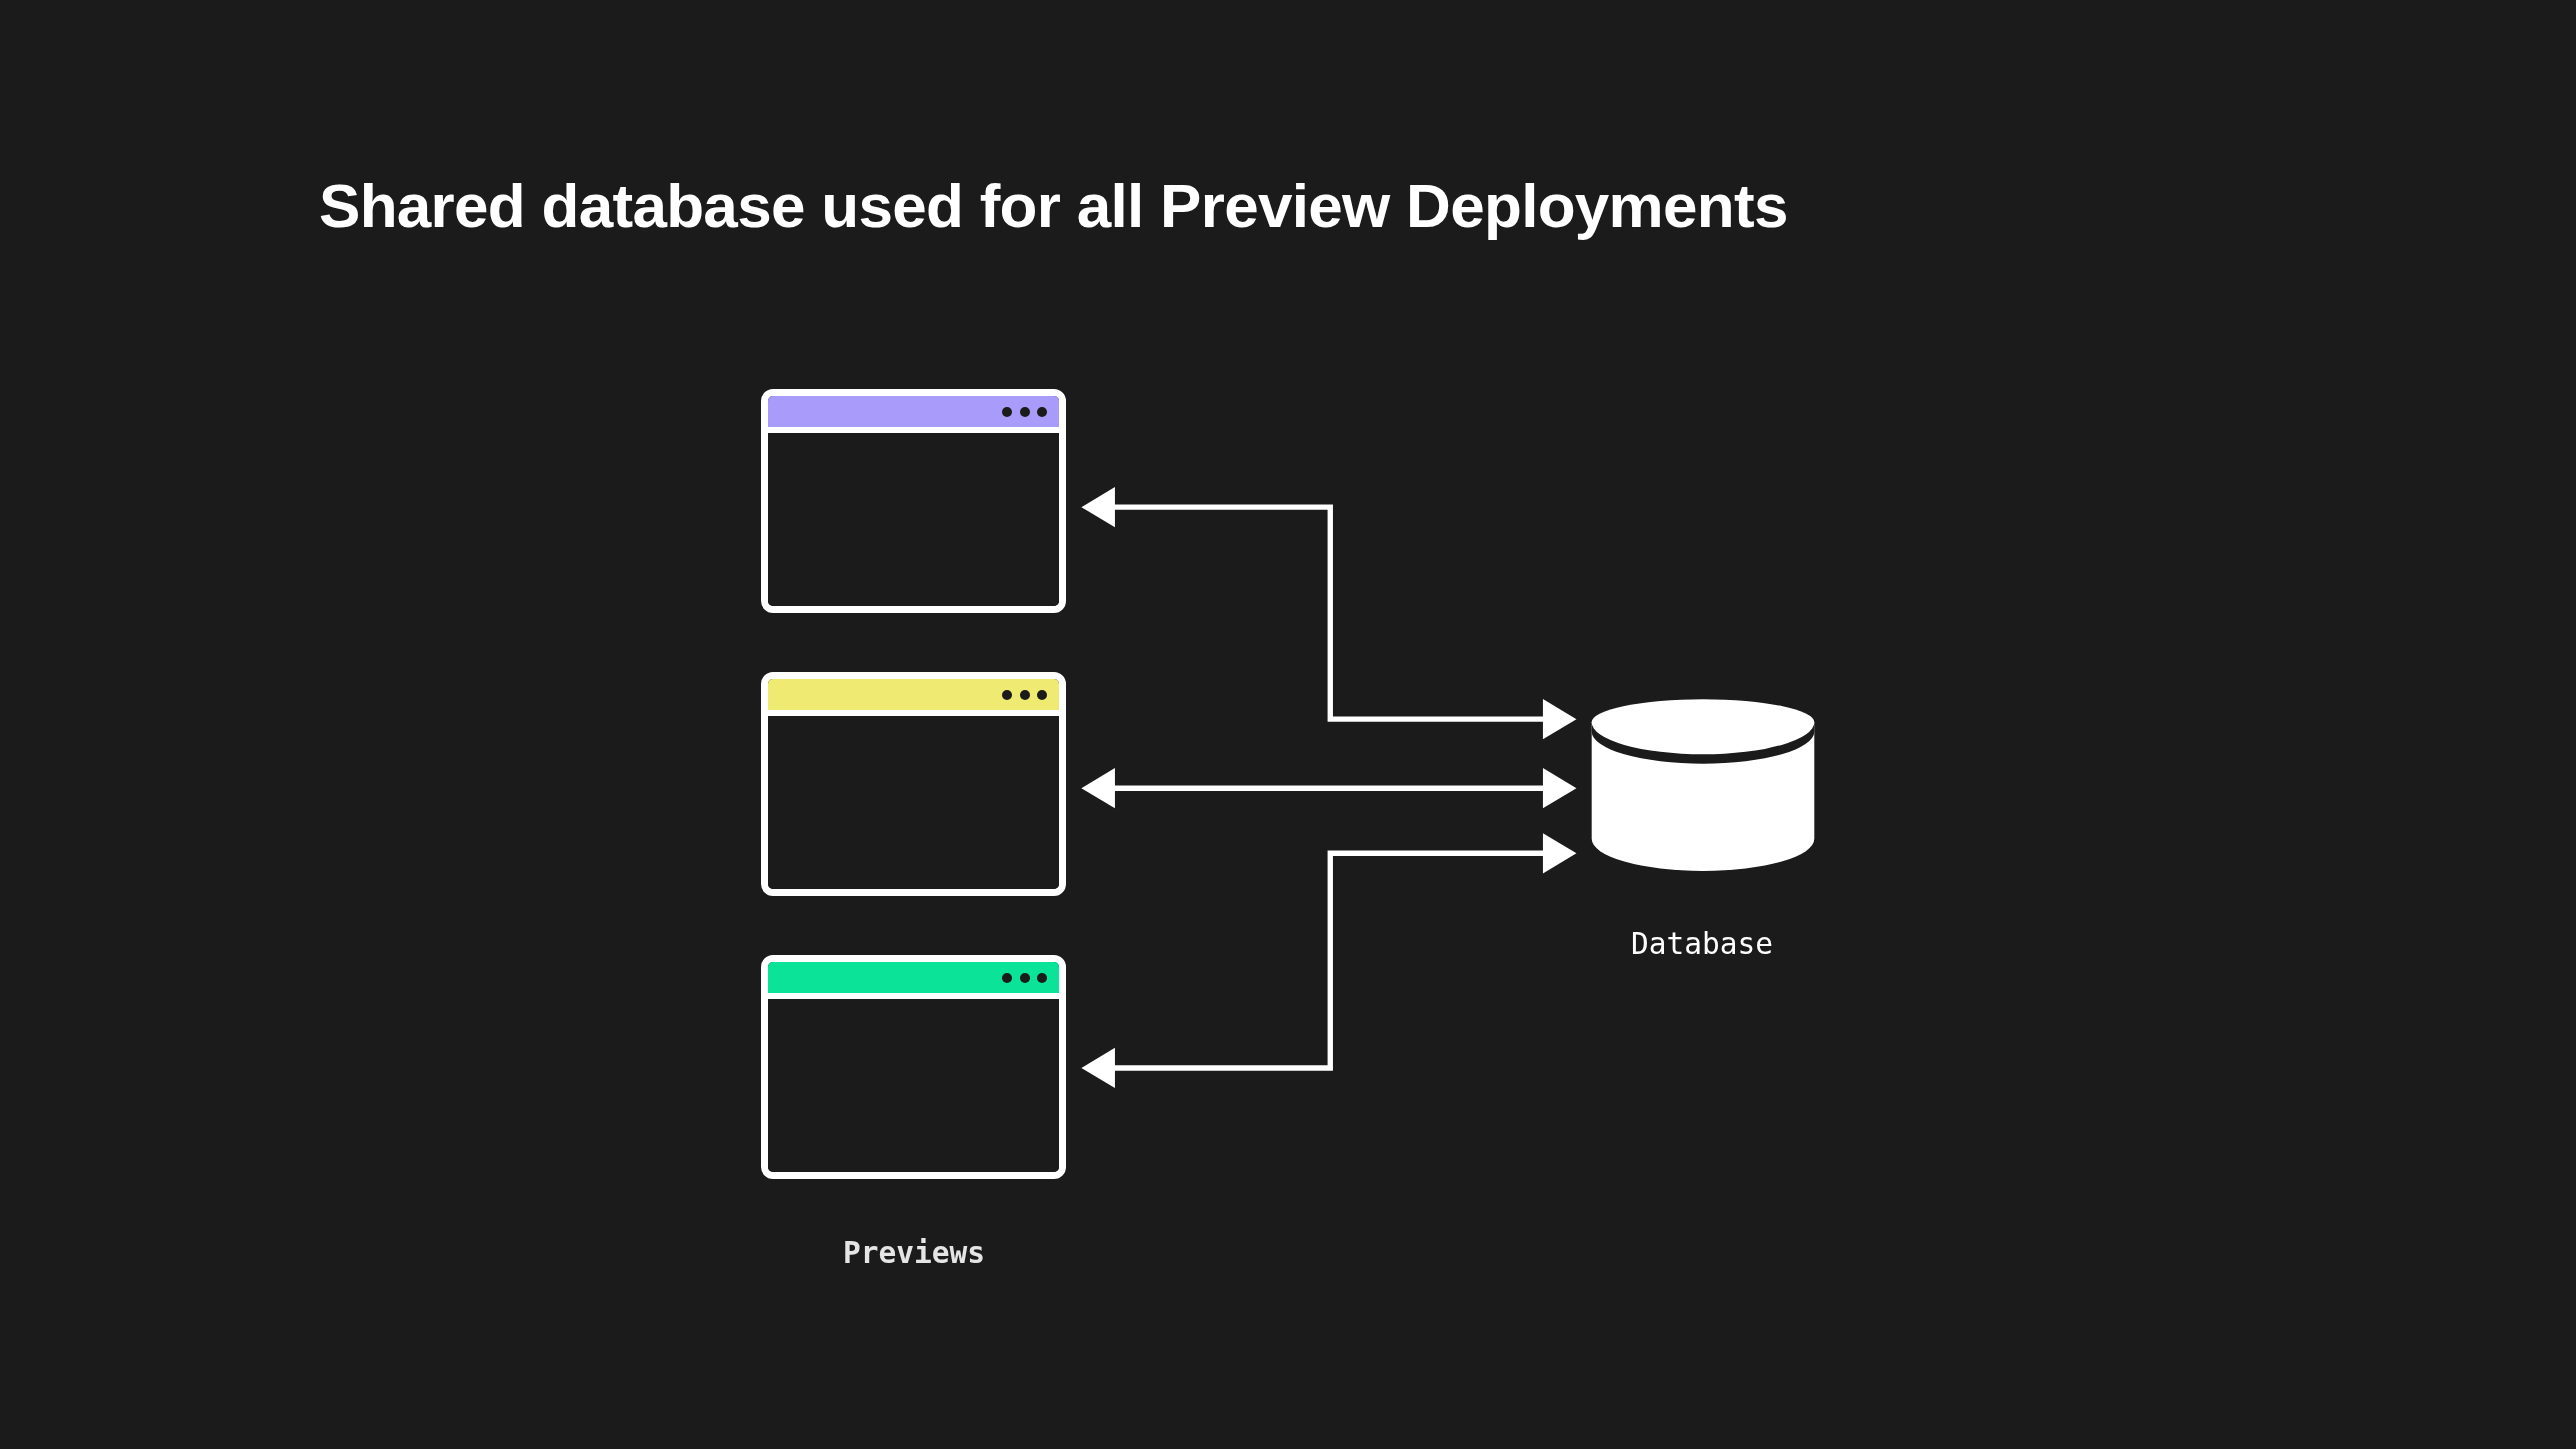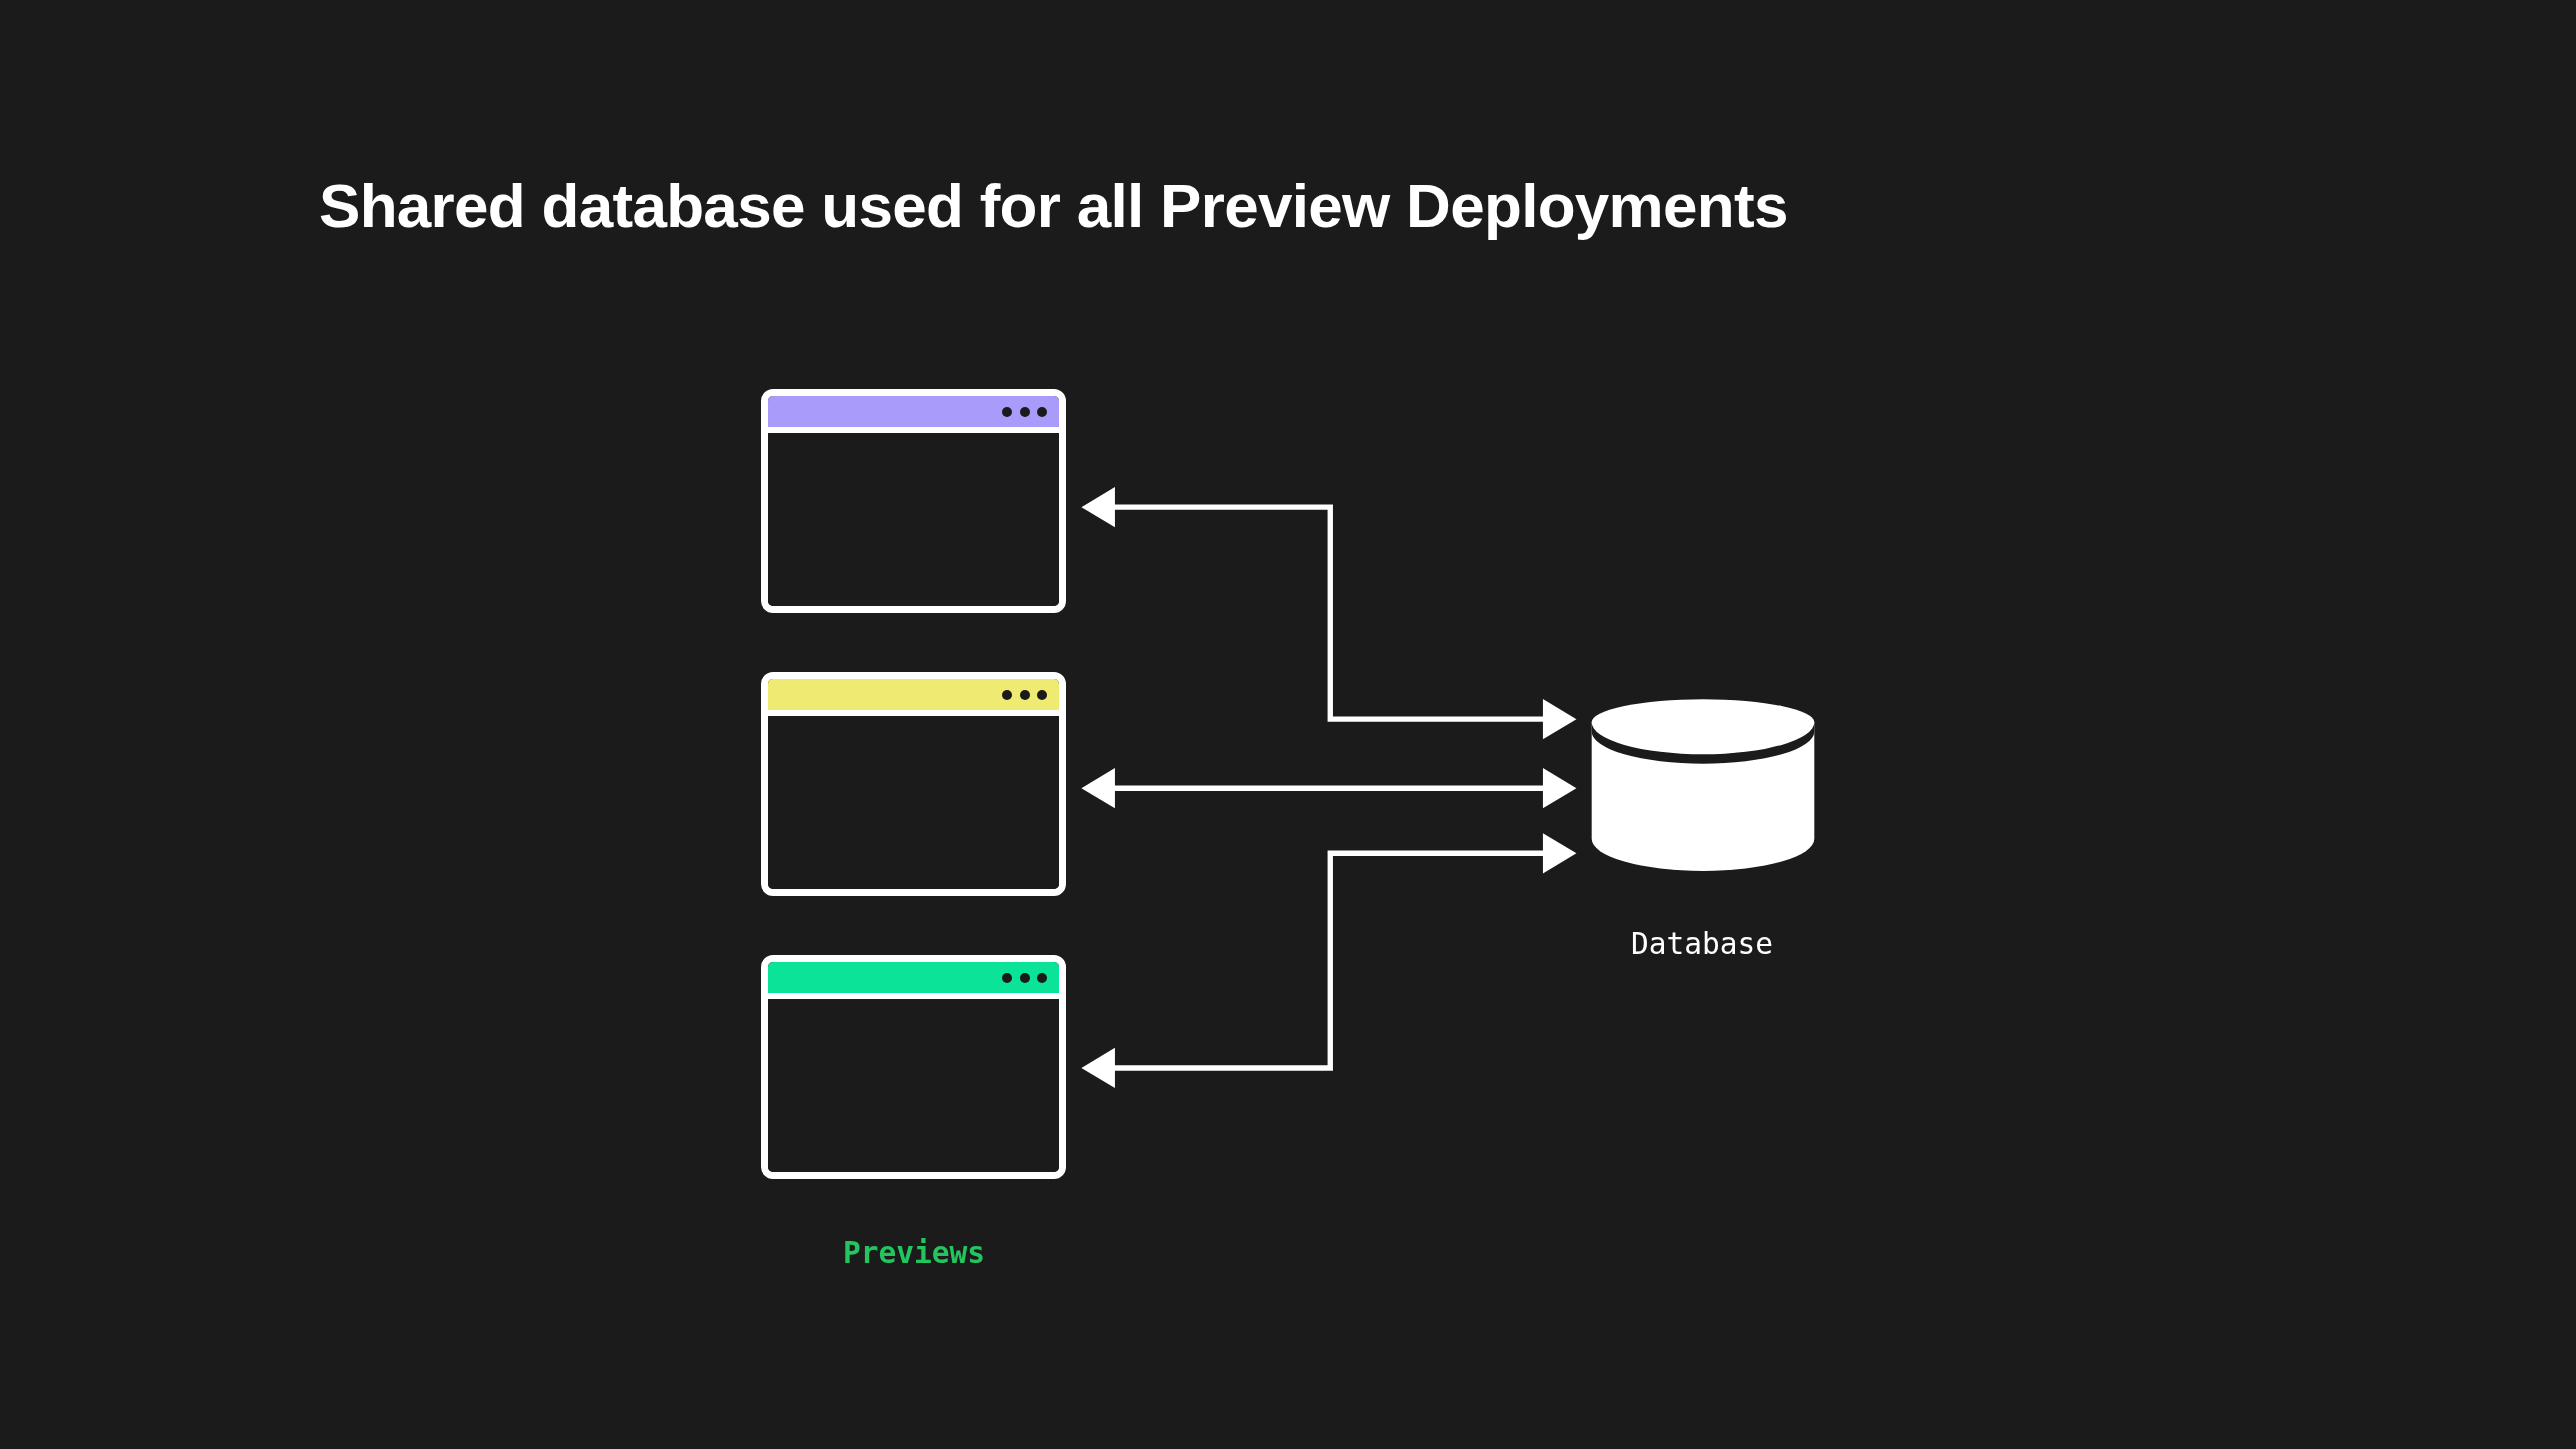--- a/index.html
+++ b/index.html
@@ -116,21 +116,21 @@
   
   #previews-label {
     position: absolute;
     left: 733px;
     top: 1236px;
     width: 362px;
     text-align: center;
     font-family: "DejaVu Sans Mono", monospace;
     font-weight: bold;
     font-size: 29.5px;
-    color: #22c55e;
+    color: #e5e5e5;
   }
 </style>
 </head>
 <body style="background: rgb(27, 27, 27);">
 
 <div id="stage" style="background: rgb(27, 27, 27);">
 
   <div id="page-title" style="color: rgb(255, 255, 255);">Shared database used for all Preview Deployments</div>
 
   <svg id="arrows" viewBox="0 0 3840 2160" xmlns="http://www.w3.org/2000/svg">

